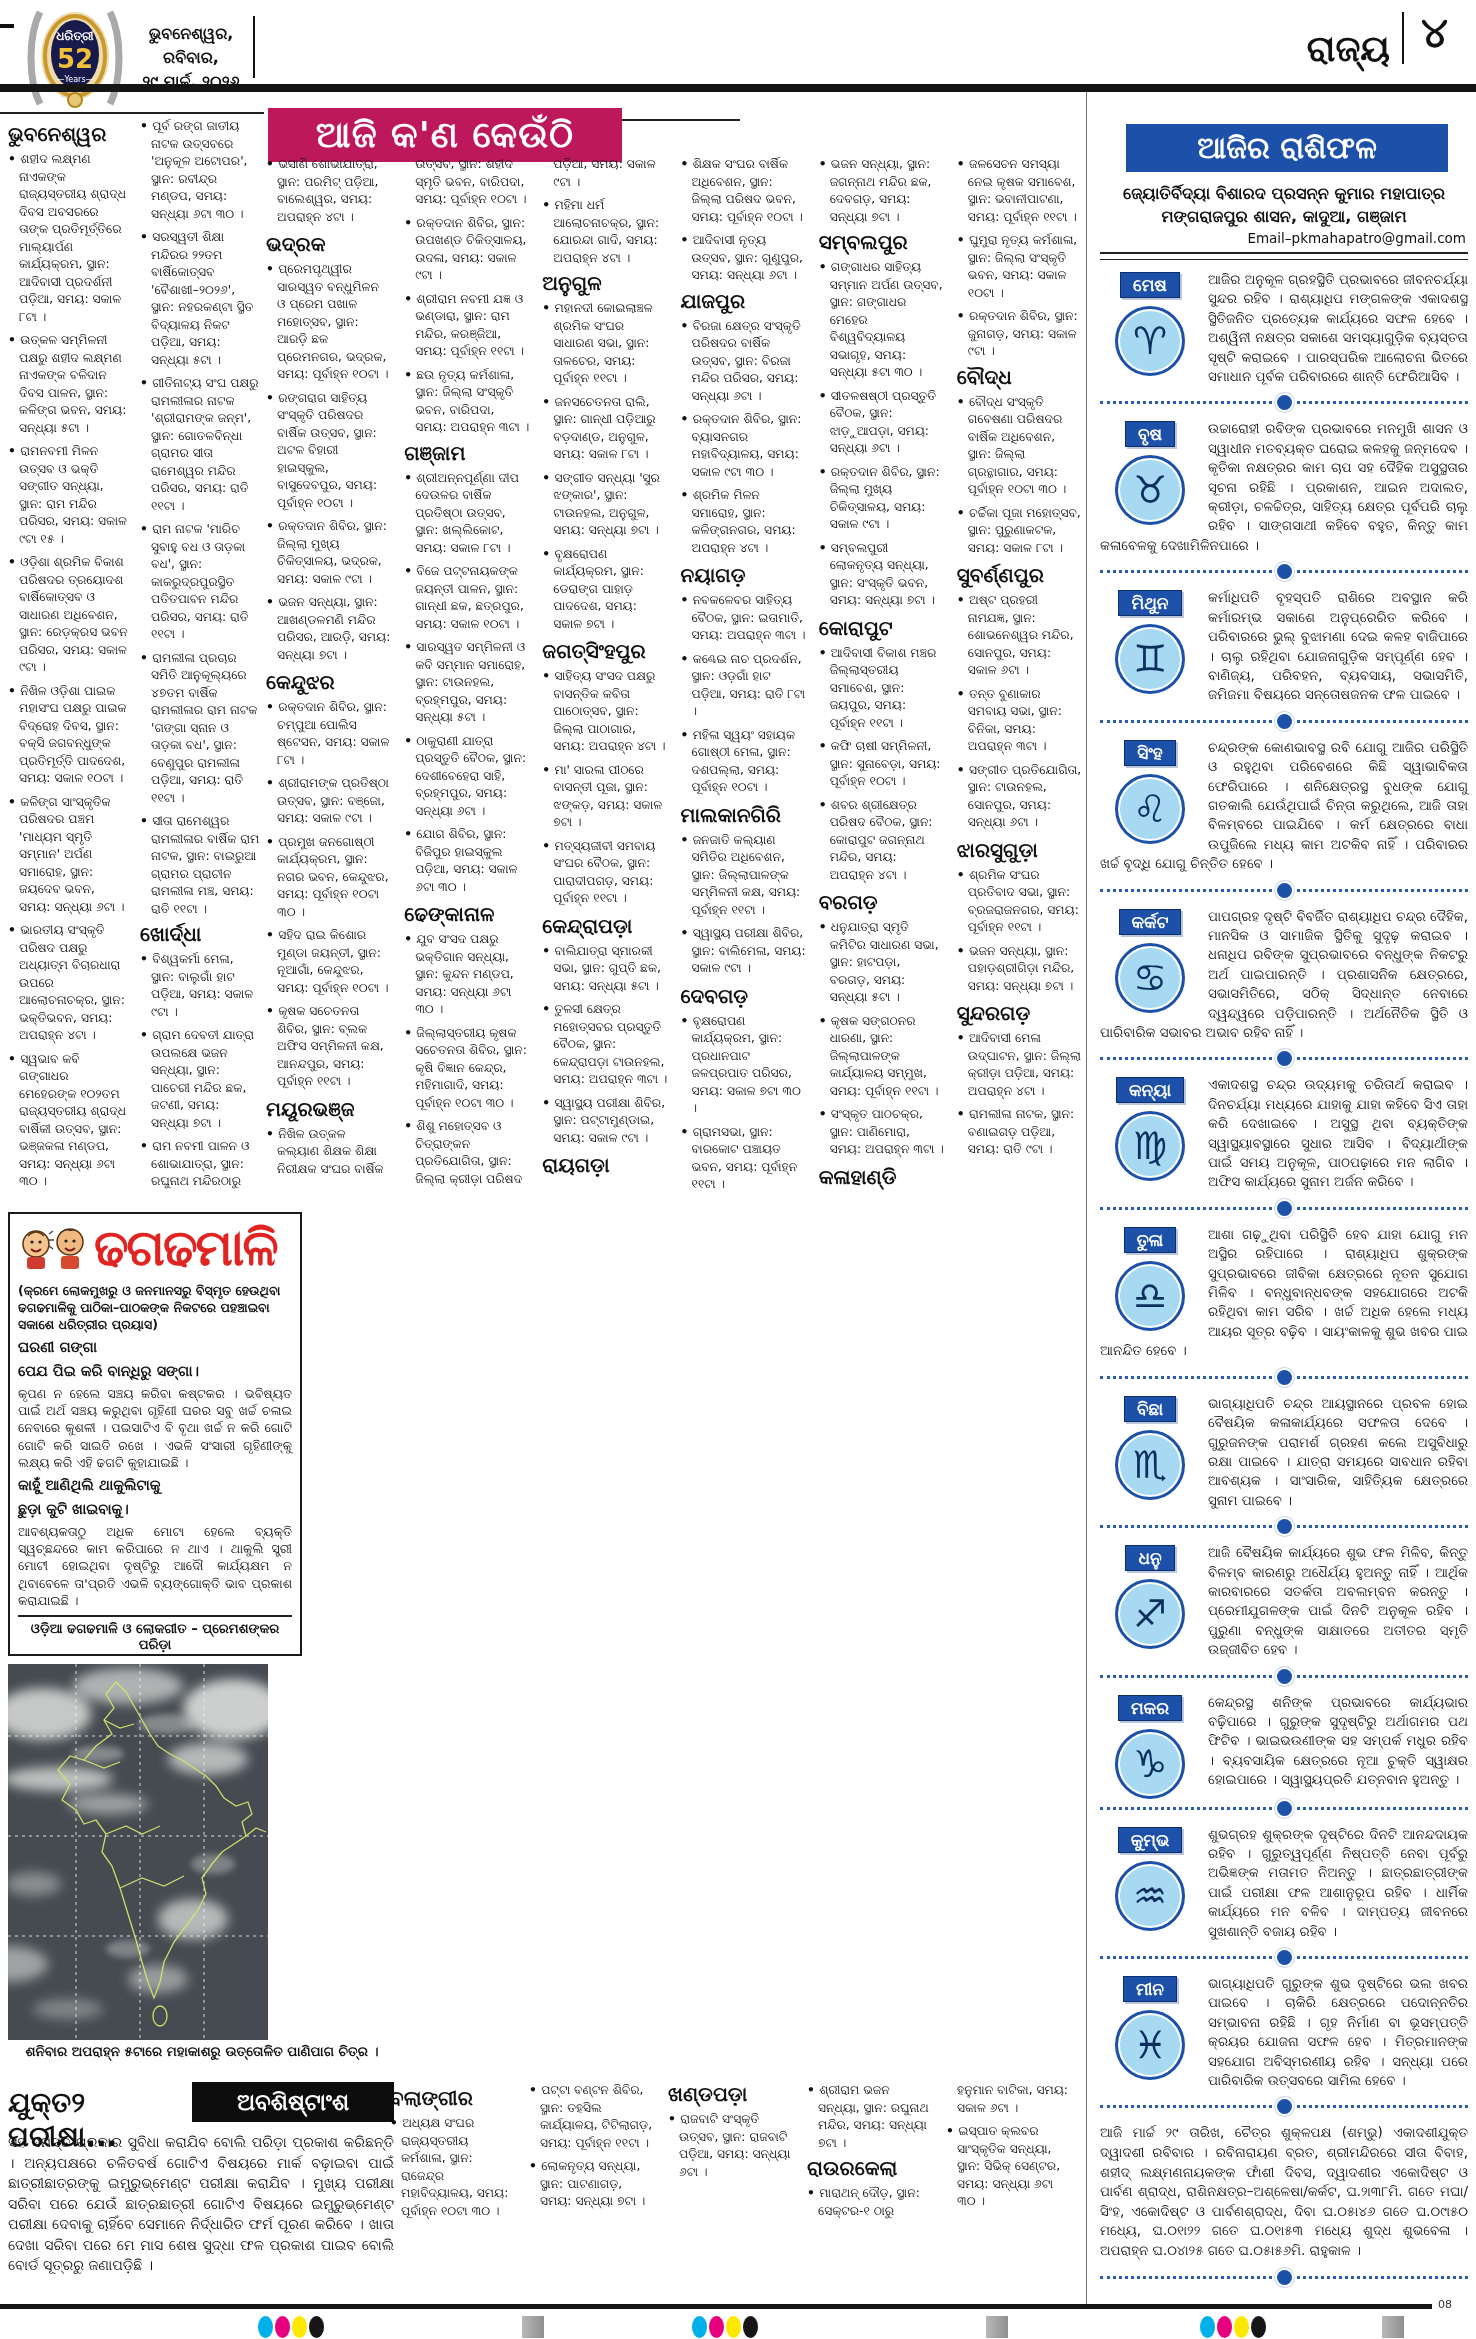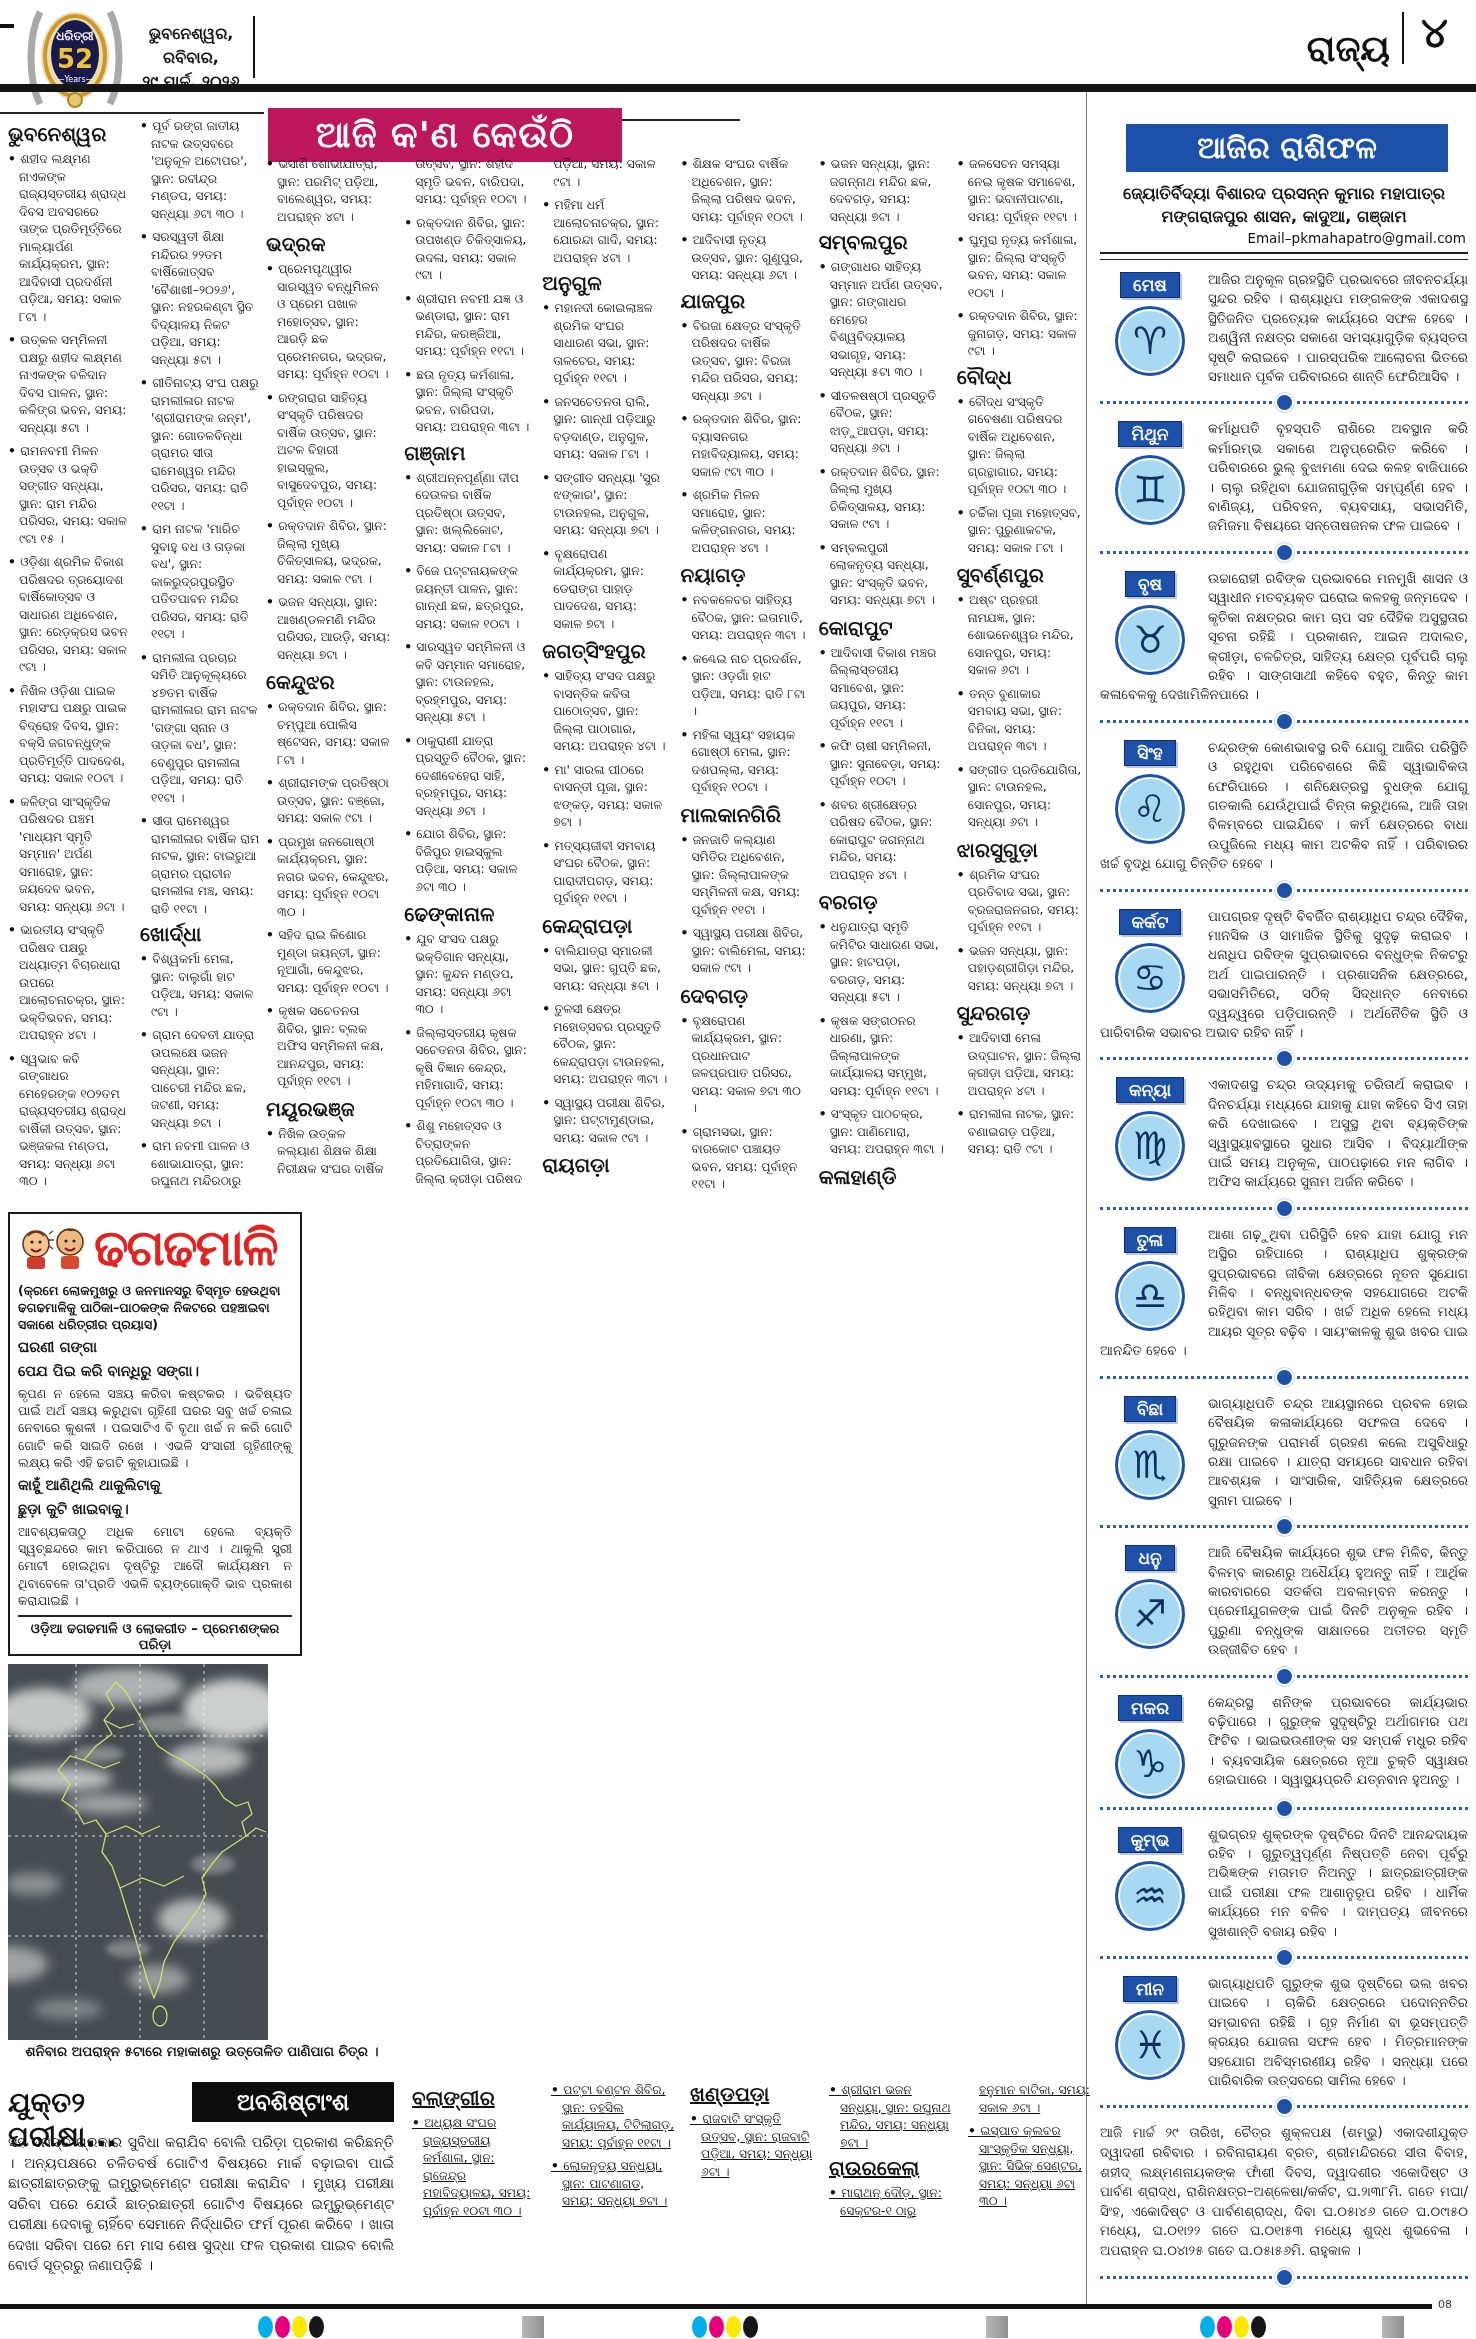--- a/index.html
+++ b/index.html
@@ -18,21 +18,21 @@
   .rule-thin-left{position:absolute;left:0;top:112px;width:264px;height:2px;background:#222;}
   .rule-thin-right{position:absolute;left:622px;top:119px;width:118px;height:2px;background:#222;}
   .banner{position:absolute;left:268px;top:108px;width:354px;height:54px;background:#be185d;
           color:#fff;display:flex;align-items:center;justify-content:center;
           font-size:36px;font-weight:bold;letter-spacing:1px;}
   .col-rule{position:absolute;left:1086px;top:92px;width:1px;height:2212px;background:#777;}
   
   .flow{position:absolute;overflow:hidden;column-fill:balance;}
   .flowA{left:8px;top:118px;width:252px;height:1088px;column-count:2;column-gap:12px;}
   .flowB{left:266px;top:156px;width:816px;height:1914px;column-count:6;column-gap:13px;}
-  .flowC{left:412px;top:2082px;width:682px;height:216px;column-count:5;column-gap:13px;text-decoration:underline;}
+  .flowC{left:390px;top:2082px;width:682px;height:216px;column-count:5;column-gap:13px;}
   .district{break-inside:auto;}
   .district-name{font-size:20px;font-weight:bold;margin:4px 0 5px 0;line-height:24px;}
   .district-name:empty{display:none;margin:0;}
   .item{font-size:12.3px;line-height:17.5px;margin:0 0 6px 0;padding-left:11px;text-indent:-11px;
         text-align:left;}
   .item::before{content:"• ";font-weight:bold;}
   
   .cartoon{position:absolute;left:8px;top:1212px;width:294px;height:444px;border:2px solid #1a1a1a;
            padding:6px 8px;box-sizing:border-box;overflow:hidden;}
   .cartoon-titlerow{display:flex;align-items:center;gap:4px;}
@@ -544,41 +544,41 @@
         <p class="sign-text">ଆଜିର ଅନୁକୂଳ ଗ୍ରହସ୍ଥିତି ପ୍ରଭାବରେ ଜୀବନଚର୍ଯ୍ୟା ସୁନ୍ଦର ରହିବ । ରାଶ୍ୟାଧିପ ମଙ୍ଗଳଙ୍କ ଏକାଦଶସ୍ଥ ସ୍ଥିତିଜନିତ ପ୍ରତ୍ୟେକ କାର୍ଯ୍ୟରେ ସଫଳ ହେବେ । ଅଶ୍ୱିନୀ ନକ୍ଷତ୍ର ସକାଶେ ସମସ୍ୟାଗୁଡ଼ିକ ବ୍ୟସ୍ତତା ସୃଷ୍ଟି କରାଇବେ । ପାରସ୍ପରିକ ଆଲୋଚନା ଭିତରେ ସମାଧାନ ପୂର୍ବକ ପରିବାରରେ ଶାନ୍ତି ଫେରିଆସିବ ।</p>
         <div class="sep">
           <span class="dotline"></span>
           <span class="dot"></span>
           <span class="dotline"></span>
         </div>
       </div>
 
       <div class="sign-entry">
         <div class="sign-head">
+          <div class="sign-label">ବୃଷ</div>
+          <div class="sign-circle">
+            <span>♉</span>
+          </div>
+        </div>
+        <p class="sign-text">ଉଚ୍ଚାରୋହୀ ରବିଙ୍କ ପ୍ରଭାବରେ ମନମୁଖି ଶାସନ ଓ ସ୍ୱାଧୀନ ମତବ୍ୟକ୍ତ ଘରୋଇ କଳହକୁ ଜନ୍ମଦେବ । କୃତିକା ନକ୍ଷତ୍ରର କାମ ଚାପ ସହ ଦୈହିକ ଅସୁସ୍ଥତାର ସୂଚନା ରହିଛି । ପ୍ରକାଶନ, ଆଇନ ଅଦାଲତ, କ୍ରୀଡ଼ା, ଚଳଚ୍ଚିତ୍ର, ସାହିତ୍ୟ କ୍ଷେତ୍ର ପୂର୍ବପରି ଚାଲୁ ରହିବ । ସାଙ୍ଗସାଥୀ କହିବେ ବହୁତ, କିନ୍ତୁ କାମ କଳାବେଳକୁ ଦେଖାମିଳିନପାରେ ।</p>
+        <div class="sep">
+          <span class="dotline"></span>
+          <span class="dot"></span>
+          <span class="dotline"></span>
+        </div>
+      </div>
+
+      <div class="sign-entry">
+        <div class="sign-head">
           <div class="sign-label">ମିଥୁନ</div>
           <div class="sign-circle">
             <span>♊</span>
           </div>
         </div>
         <p class="sign-text">କର୍ମାଧିପତି ବୃହସ୍ପତି ରାଶିରେ ଅବସ୍ଥାନ କରି କର୍ମାରମ୍ଭ ସକାଶେ ଅନୁପ୍ରେରିତ କରିବେ । ପରିବାରରେ ଭୁଲ୍ ବୁଝାମଣା ଦେଇ କଳହ ବାଜିପାରେ । ଚାଲୁ ରହିଥିବା ଯୋଜନାଗୁଡ଼ିକ ସମ୍ପୂର୍ଣ୍ଣ ହେବ । ବାଣିଜ୍ୟ, ପରିବହନ, ବ୍ୟବସାୟ, ସଭାସମିତି, ଜମିଜମା ବିଷୟରେ ସନ୍ତୋଷଜନକ ଫଳ ପାଇବେ ।</p>
-        <div class="sep">
-          <span class="dotline"></span>
-          <span class="dot"></span>
-          <span class="dotline"></span>
-        </div>
-      </div>
-
-      <div class="sign-entry">
-        <div class="sign-head">
-          <div class="sign-label">ବୃଷ</div>
-          <div class="sign-circle">
-            <span>♉</span>
-          </div>
-        </div>
-        <p class="sign-text">ଉଚ୍ଚାରୋହୀ ରବିଙ୍କ ପ୍ରଭାବରେ ମନମୁଖି ଶାସନ ଓ ସ୍ୱାଧୀନ ମତବ୍ୟକ୍ତ ଘରୋଇ କଳହକୁ ଜନ୍ମଦେବ । କୃତିକା ନକ୍ଷତ୍ରର କାମ ଚାପ ସହ ଦୈହିକ ଅସୁସ୍ଥତାର ସୂଚନା ରହିଛି । ପ୍ରକାଶନ, ଆଇନ ଅଦାଲତ, କ୍ରୀଡ଼ା, ଚଳଚ୍ଚିତ୍ର, ସାହିତ୍ୟ କ୍ଷେତ୍ର ପୂର୍ବପରି ଚାଲୁ ରହିବ । ସାଙ୍ଗସାଥୀ କହିବେ ବହୁତ, କିନ୍ତୁ କାମ କଳାବେଳକୁ ଦେଖାମିଳିନପାରେ ।</p>
         <div class="sep">
           <span class="dotline"></span>
           <span class="dot"></span>
           <span class="dotline"></span>
         </div>
       </div>
 
       <div class="sign-entry">
         <div class="sign-head">
           <div class="sign-label">ସିଂହ</div>

